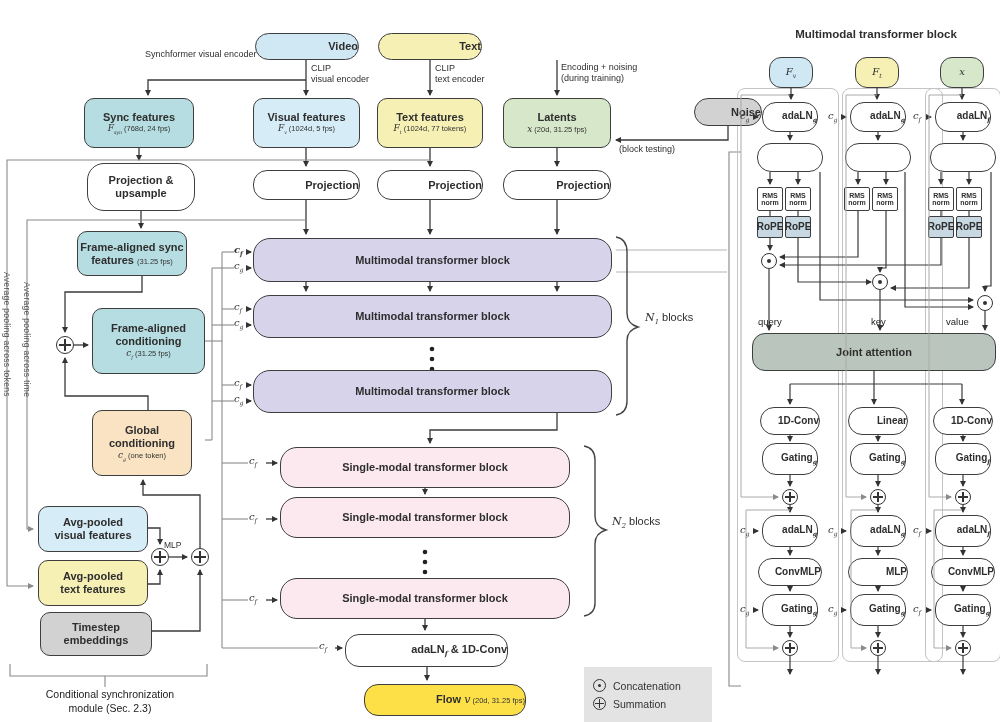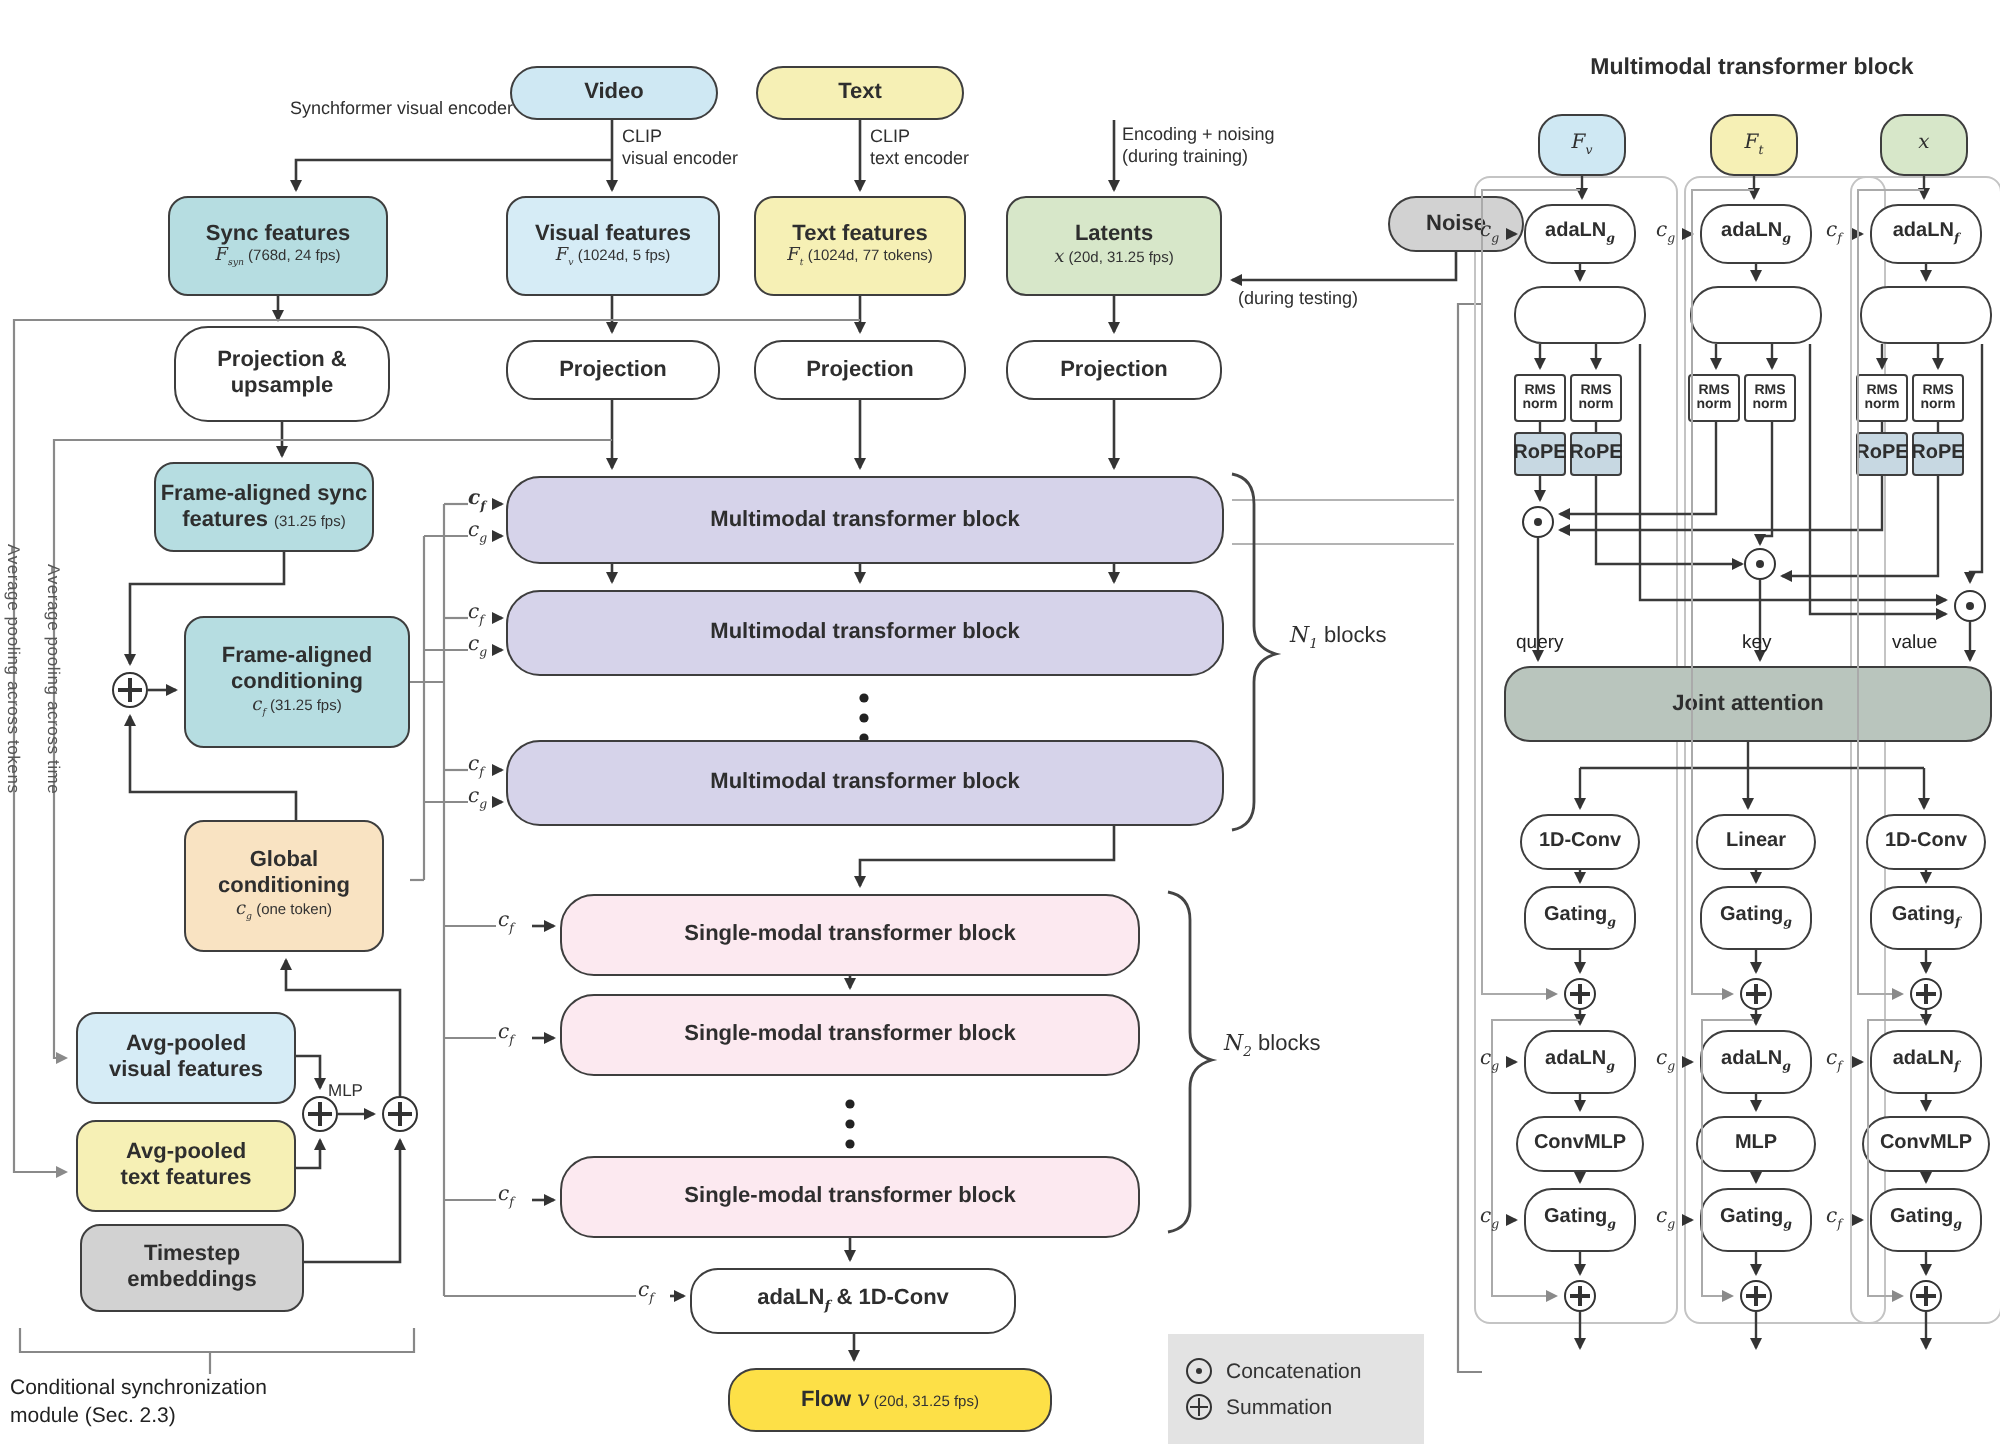--- a/index.html
+++ b/index.html
@@ -4,21 +4,21 @@
 <style>
   html,body{margin:0;padding:0;background:#fff;}
   .stage{position:relative;width:1000px;height:722px;background:#ffffff;overflow:hidden;
          font-family:"Liberation Sans","DejaVu Sans",sans-serif;color:#2e2e2e;}
   svg.layer{position:absolute;left:0;top:0;}
   #wires-main{z-index:0;}
   #wires-panel{z-index:3;pointer-events:none;}
   .box{position:absolute;box-sizing:border-box;border:1.3px solid #3e3e3e;background:#fff;
        display:flex;flex-direction:column;align-items:center;justify-content:center;
        text-align:center;line-height:1.18;z-index:2;}
-  .pill{border-radius:14px;}
+  .pill{border-radius:14px;align-items:flex-end;}
   .r10{border-radius:10px;}
   .r16{border-radius:17px;}
   .t1{font-size:11px;font-weight:600;color:#2e2e2e;}
   .t1s{font-size:10px;font-weight:600;color:#2e2e2e;}
   .t2{font-size:7.5px;color:#333;font-weight:400;}
   .math{font-family:"DejaVu Serif","Liberation Serif",serif;font-style:italic;font-weight:500;}
   sub{font-size:0.62em;font-family:"DejaVu Serif","Liberation Serif",serif;font-style:italic;}
   .lbl{position:absolute;font-size:9px;color:#2f2f2f;z-index:2;line-height:1.25;}
   .clabel{position:absolute;font-size:10px;z-index:4;color:#333;
           font-family:"DejaVu Serif","Liberation Serif",serif;font-style:italic;}
@@ -35,21 +35,21 @@
   .container{position:absolute;border:1px solid #c4c4c4;border-radius:8px;z-index:1;background:transparent;}
   .tiny{font-size:7px;line-height:1.05;font-weight:600;border-radius:2px;}
   .rope{font-size:10px;font-weight:600;border-radius:2px;}
   .legend{position:absolute;left:584px;top:667px;width:128px;height:55px;background:#e3e3e3;
           z-index:2;display:flex;flex-direction:column;justify-content:center;gap:5px;padding-left:9px;box-sizing:border-box;}
   .legend-row{display:flex;align-items:center;gap:7px;font-size:10.5px;color:#333;}
   .lg-sym{position:relative;width:13px;height:13px;border:1.3px solid #333;border-radius:50%;box-sizing:border-box;flex:0 0 13px;}
   .lg-sym.dot::after{content:"";position:absolute;left:50%;top:50%;width:3px;height:3px;margin:-1.5px 0 0 -1.5px;background:#333;border-radius:50%;}
   .lg-sym.plus::before{content:"";position:absolute;left:50%;top:1px;bottom:1px;width:1.2px;margin-left:-.6px;background:#333;}
   .lg-sym.plus::after{content:"";position:absolute;top:50%;left:1px;right:1px;height:1.2px;margin-top:-.6px;background:#333;}
-  .caption{position:absolute;left:5px;top:688px;width:210px;text-align:left;font-size:10.5px;color:#222;line-height:1.3;z-index:2;}
+  .caption{position:absolute;left:5px;top:688px;width:210px;text-align:center;font-size:10.5px;color:#222;line-height:1.3;z-index:2;}
   .ptitle{position:absolute;left:760px;top:28px;width:232px;text-align:center;font-size:11.5px;font-weight:600;z-index:2;}
   .qkv{position:absolute;font-size:9.5px;color:#222;z-index:4;}
 </style>
 </head>
 <body>
 
 <div class="stage">
 
 <svg id="wires-main" class="layer" width="1000" height="722">
   <defs>
@@ -150,21 +150,21 @@
       <span class="t1">Text</span>
     </div>
 <div class="box pill" style="left:694px;top:98px;width:68px;height:28px;background:#d2d2d2;">
       <span class="t1">Noise</span>
     </div>
 
 <div class="lbl" style="left:145px;top:49px;width:155px;">Synchformer visual encoder</div>
 <div class="lbl" style="left:311px;top:63px;width:80px;"><span>CLIP</span><br><span>visual encoder</span></div>
 <div class="lbl" style="left:435px;top:63px;width:80px;"><span>CLIP</span><br><span>text encoder</span></div>
 <div class="lbl" style="left:561px;top:62px;width:112px;"><span>Encoding + noising</span><br><span>(during training)</span></div>
-<div class="lbl" style="left:619px;top:144px;width:82px;">(during testing)</div>
+<div class="lbl" style="left:619px;top:144px;width:82px;">(block testing)</div>
 
 <div class="box r10" style="left:84px;top:98px;width:110px;height:50px;background:#b6dde1;">
   <span class="t1">Sync features</span>
   <span class="t2"><span class="math" style="font-size:9px;">F</span><sub>syn</sub><span> (768d, 24 fps)</span></span>
 </div>
 <div class="box r10" style="left:253px;top:98px;width:107px;height:50px;background:#d6ecf6;">
   <span class="t1">Visual features</span>
   <span class="t2"><span class="math" style="font-size:9px;">F</span><sub>v</sub><span> (1024d, 5 fps)</span></span>
 </div>
 <div class="box r10" style="left:377px;top:98px;width:106px;height:50px;background:#f6f0b5;">

